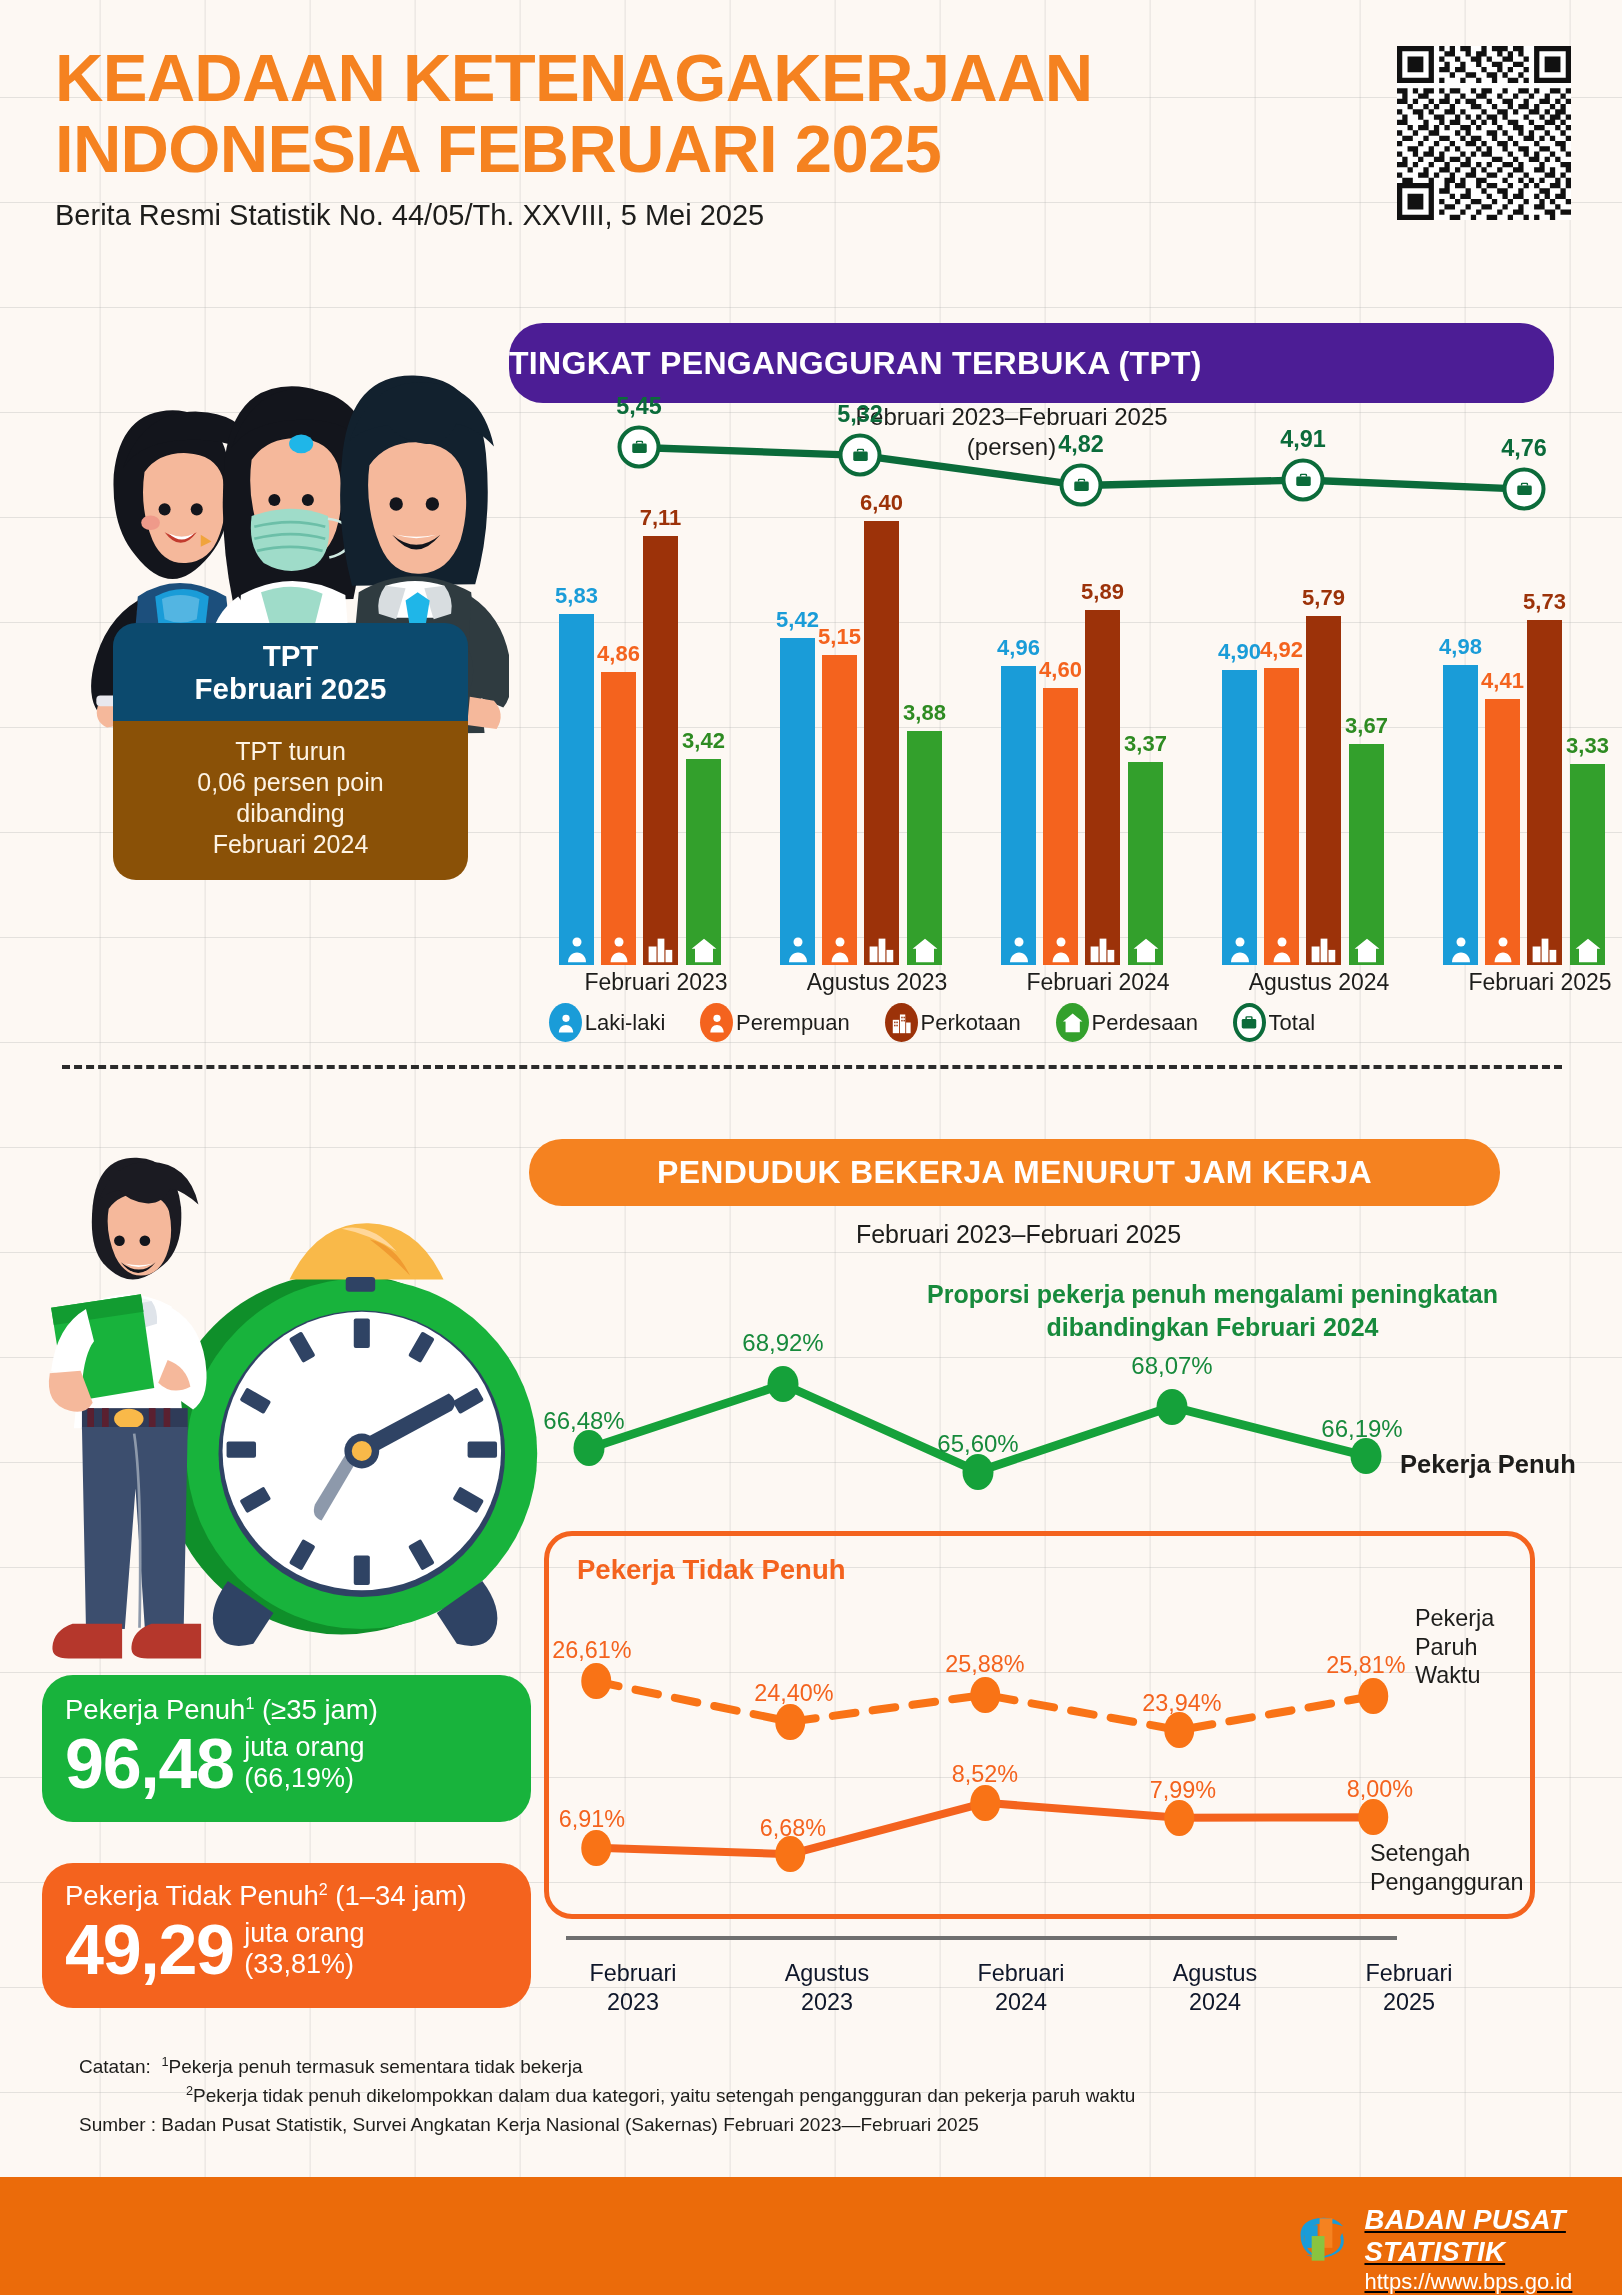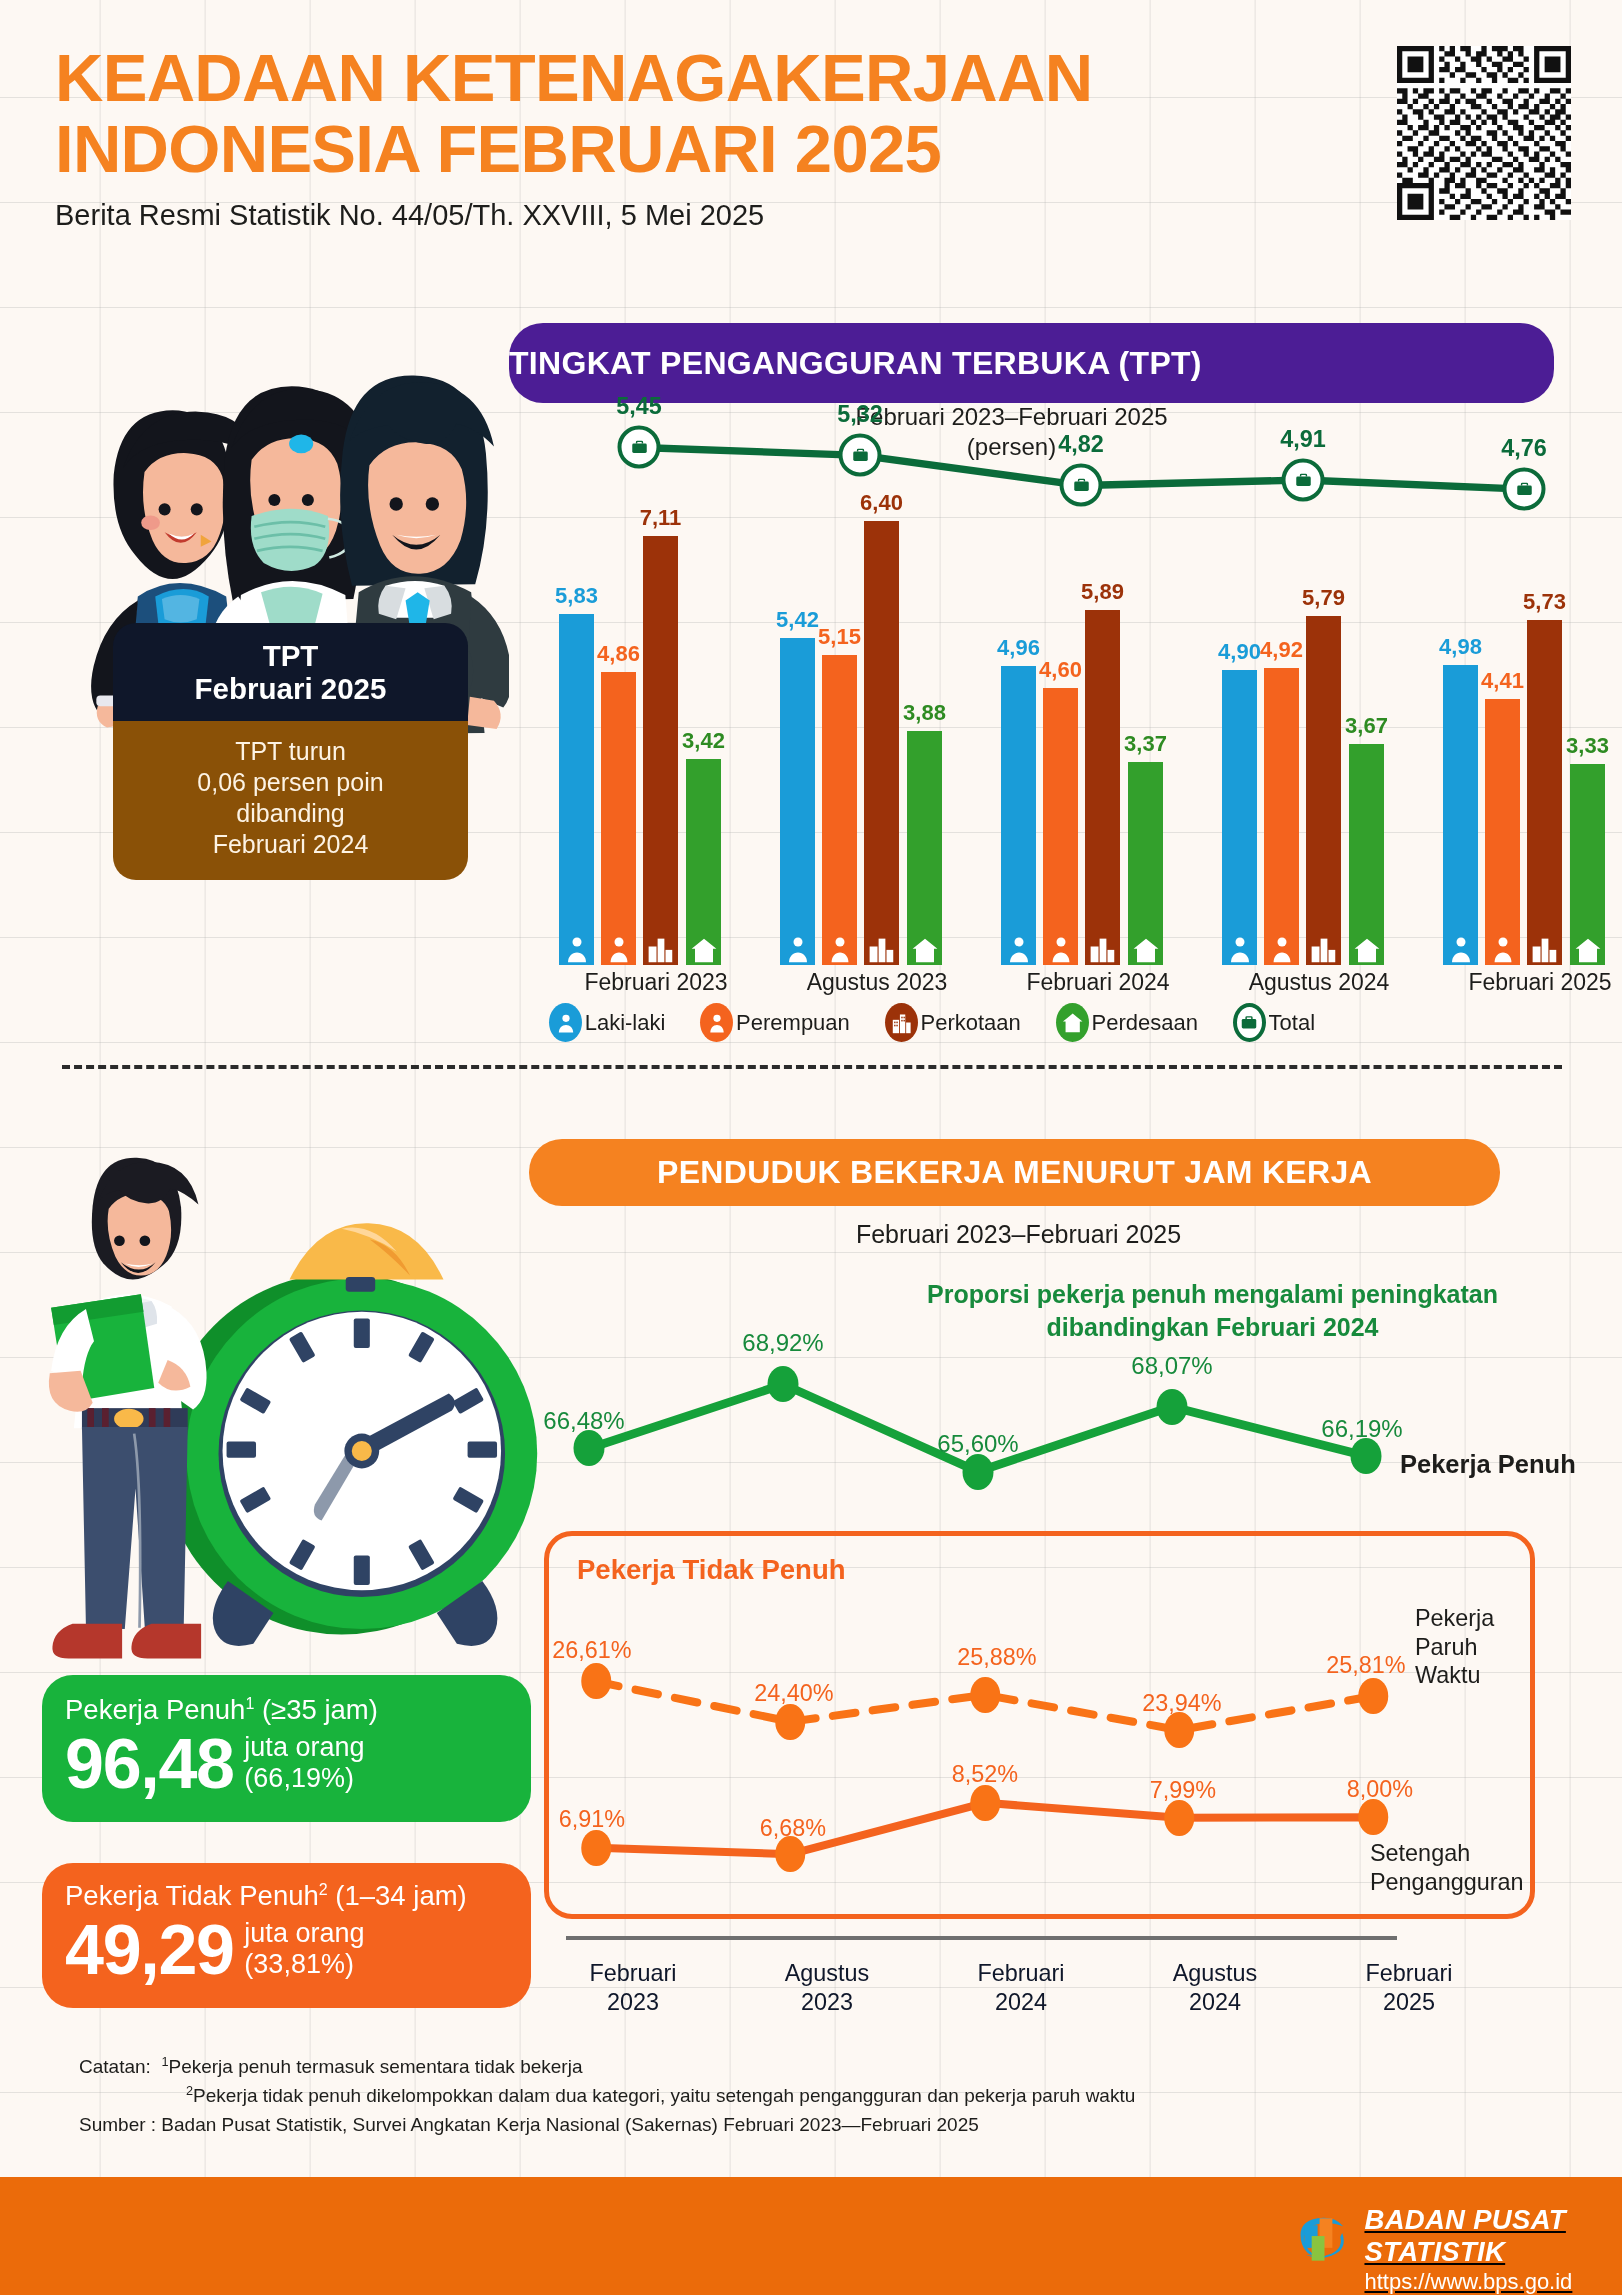--- a/index.html
+++ b/index.html
@@ -39,21 +39,21 @@
   }
   #pill1 span { color: #fff; font-weight: 800; font-size: 32px; letter-spacing: 0.3px; }
   #sub1 {
     left: 757px; top: 402px; width: 509px; text-align: center;
     font-size: 24px; color: #1d1d1b; line-height: 1.25;
   }
 
   
   #tptbox { left: 113px; top: 623px; width: 355px; }
   #tptTop {
-    background: #0f172a; border-radius: 23px 23px 0 0;
+    background: #0c4a6e; border-radius: 23px 23px 0 0;
     padding: 17.4px 13.4px 16px; text-align: center; color: #fff;
   }
   #tptTop .l1 { font-size: 29.5px; font-weight: 600; line-height: 1.1; }
   #tptTop .l2 { font-size: 29.5px; font-weight: 600; line-height: 1.1; }
   #tptTop .big { font-size: 58px; font-weight: 700; margin-top: 2.7px; letter-spacing: -0.7px; }
   #tptBot {
     background: #8a5107; border-radius: 0 0 23px 23px;
     padding: 14.7px 12px 20px; text-align: center; color: #fdf3e4;
     font-size: 25px; line-height: 1.24;
   }
@@ -748,21 +748,21 @@
   <svg id="svg3" viewBox="0 0 1445 470" width="968" height="315">
       <polyline points="60,130.5857142857143 350,190.5714285714286 640,150.40000000000003 930,203.05714285714282 1220,152.30000000000004" fill="none" stroke="#F97316" stroke-width="12" stroke-linecap="round" stroke-dasharray="34 26"></polyline>
       <polyline points="60,378.75 350,388.33333333333337 640,311.66666666666674 930,333.75 1220,333.33333333333337" fill="none" stroke="#F4631E" stroke-width="12" stroke-linejoin="round" stroke-linecap="round"></polyline>
     </svg>
   <div id="nodes3">
       <div class="onode" style="left: 40px; top: 87px;"></div>
       <div class="oval" style="left: 36px; top: 43px;">26,61%</div>
       <div class="onode" style="left: 234px; top: 128px;"></div>
       <div class="oval" style="left: 238px; top: 86px;">24,40%</div>
       <div class="onode" style="left: 429px; top: 101px;"></div>
-      <div class="oval" style="left: 429px; top: 50px; margin-left: 12px;">25,88%</div>
+      <div class="oval" style="left: 429px; top: 57px;">25,88%</div>
       <div class="onode" style="left: 623px; top: 136px;"></div>
       <div class="oval" style="left: 626px; top: 96px;">23,94%</div>
       <div class="onode" style="left: 817px; top: 102px;"></div>
       <div class="oval" style="left: 810px; top: 58px;">25,81%</div>
       <div class="onode" style="left: 40px; top: 254px;"></div>
       <div class="oval" style="left: 36px; top: 212px;">6,91%</div>
       <div class="onode" style="left: 234px; top: 260px;"></div>
       <div class="oval" style="left: 237px; top: 221px;">6,68%</div>
       <div class="onode" style="left: 429px; top: 209px;"></div>
       <div class="oval" style="left: 429px; top: 167px;">8,52%</div>

